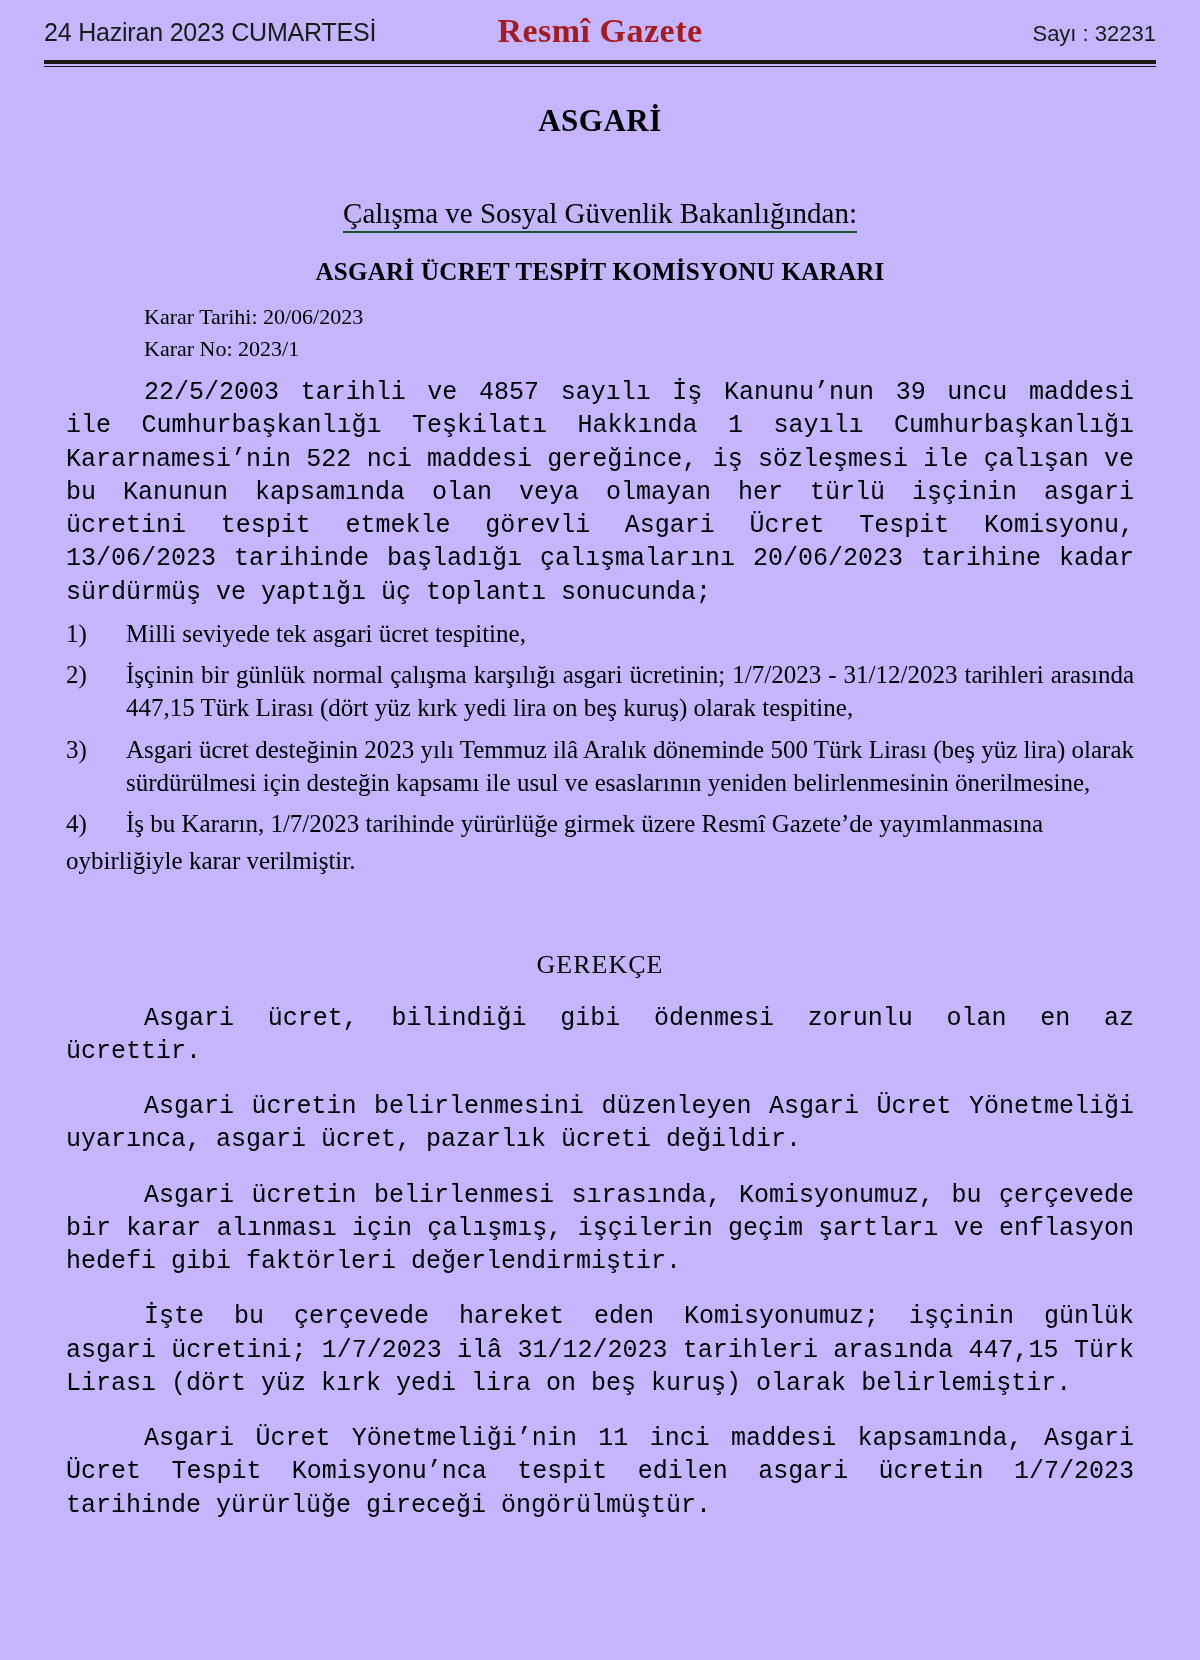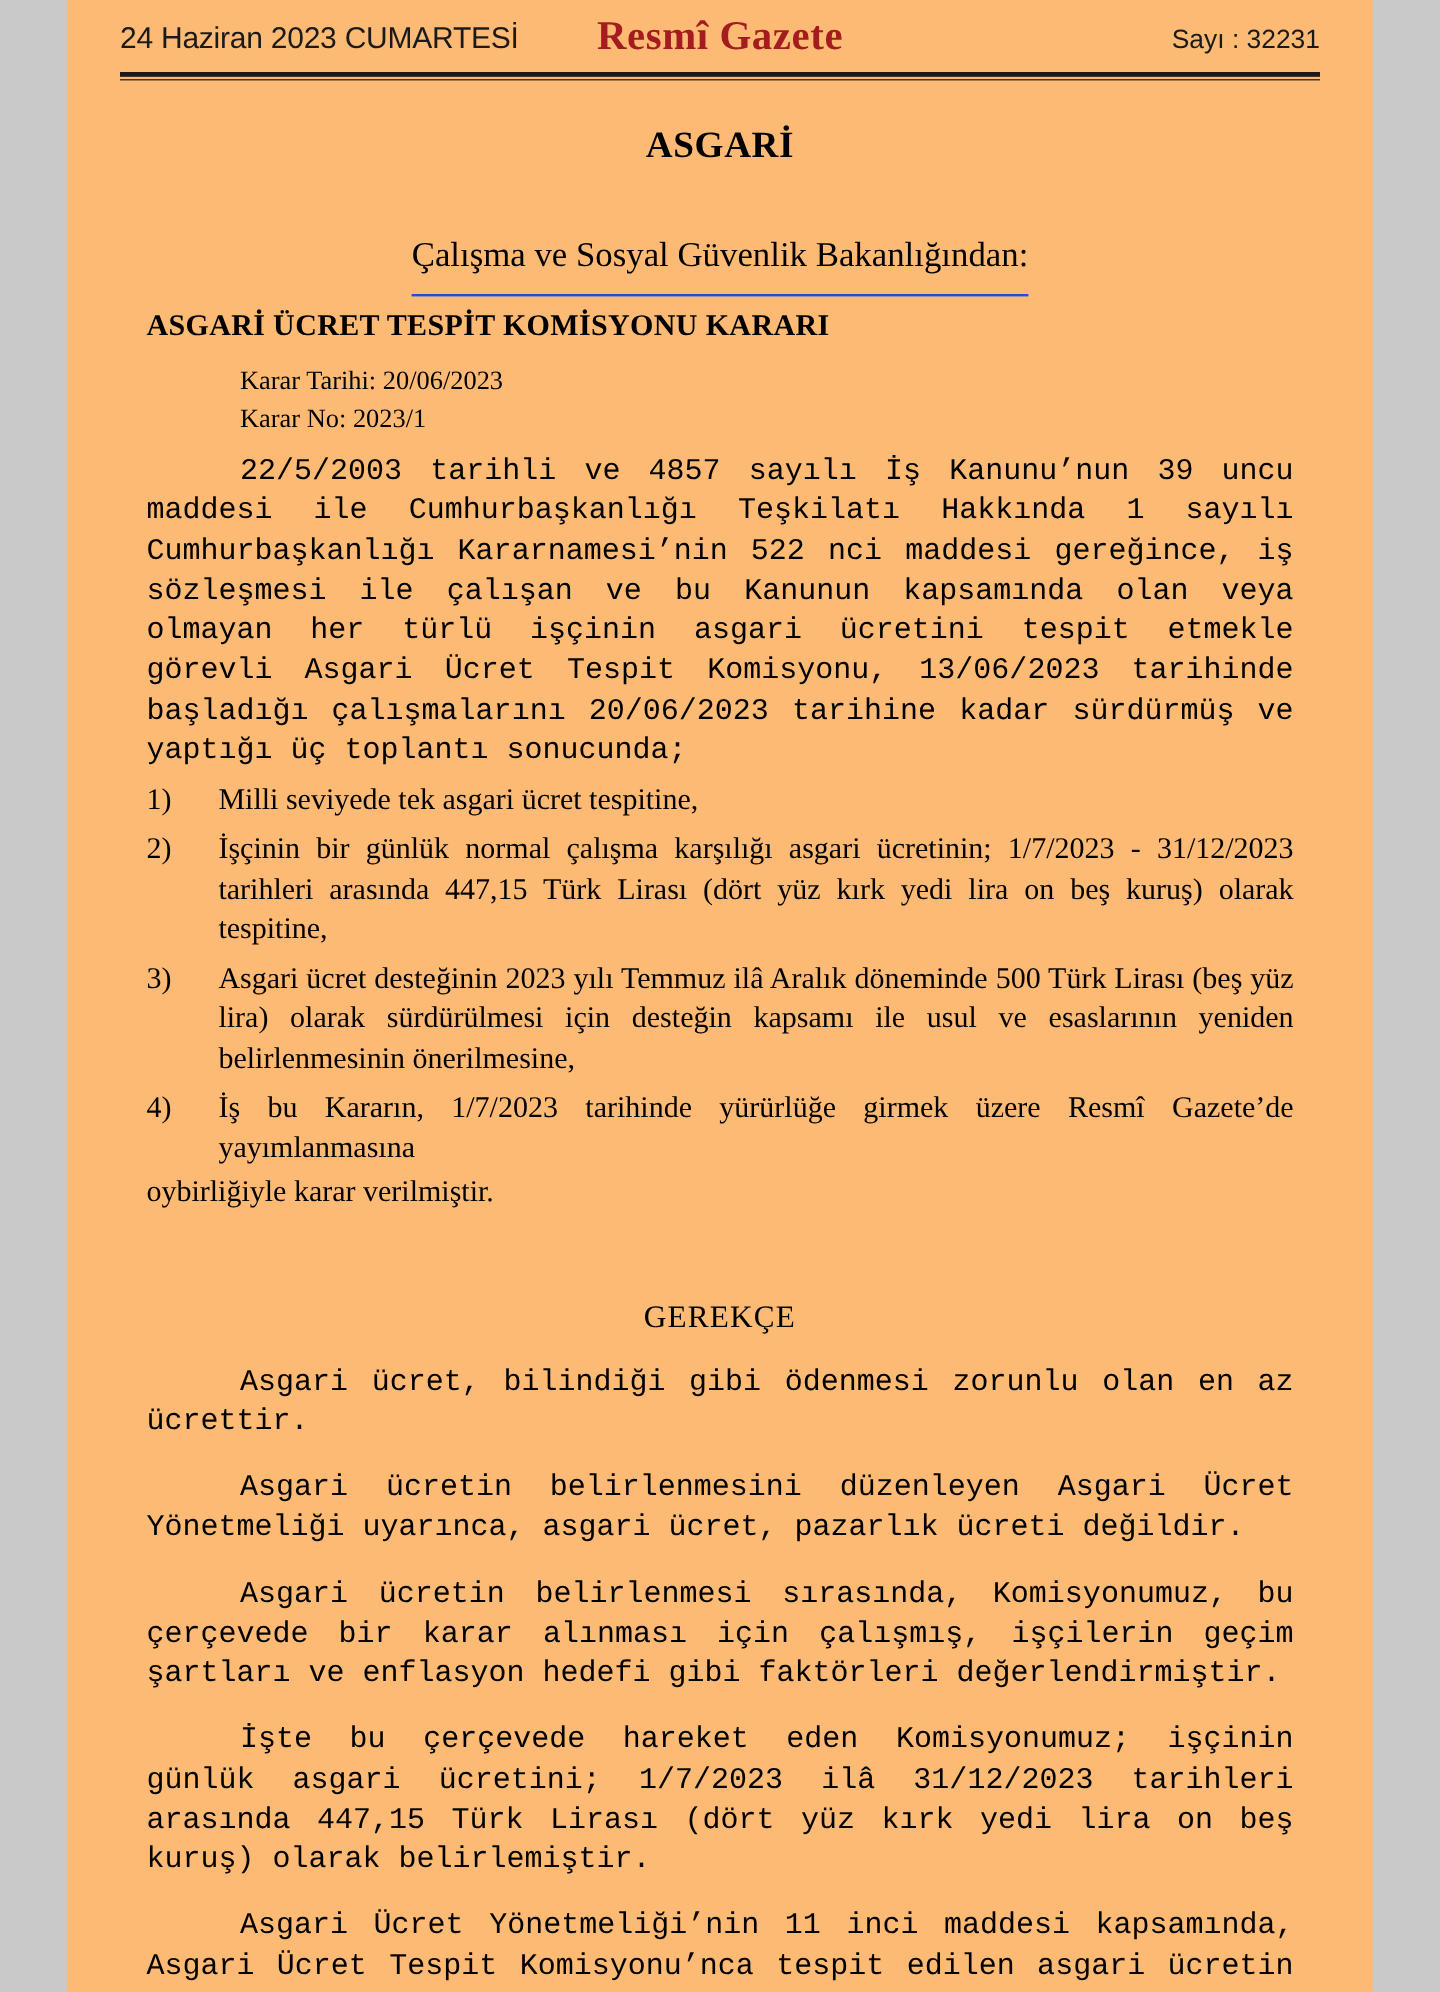--- a/index.html
+++ b/index.html
@@ -6,24 +6,24 @@
   html, body {
     margin: 0;
     padding: 0;
     background: #c9c9c9;
   }
   body {
     font-family: "Liberation Serif", "DejaVu Serif", serif;
   }
   .page {
     position: relative;
-    width: 1088px;
+    width: 1200px;
     height: 1660px;
     margin: 0 auto;
-    background: #fdba74;
+    background: #c4b5fd;
     box-sizing: border-box;
     overflow: hidden;
   }
   
   .masthead {
     position: relative;
     display: flex;
     align-items: baseline;
     justify-content: space-between;
     padding: 18px 44px 0 44px;
@@ -78,25 +78,25 @@
     letter-spacing: 0.5px;
     color: #000;
   }
   .ministry {
     text-align: center;
     font-size: 29px;
     margin-top: 58px;
     color: #000;
   }
   .ministry span {
-    border-bottom: 2px solid #1d4ed8;
-    padding-bottom: 16px;
+    border-bottom: 2px solid #14532d;
+    padding-bottom: 2px;
   }
   .decision-title {
-    text-align: left;
+    text-align: center;
     font-size: 25px;
     font-weight: bold;
     margin-top: 28px;
     letter-spacing: 0.3px;
     color: #000;
   }
   .meta-line {
     font-size: 22px;
     margin-top: 18px;
     padding-left: 78px;

